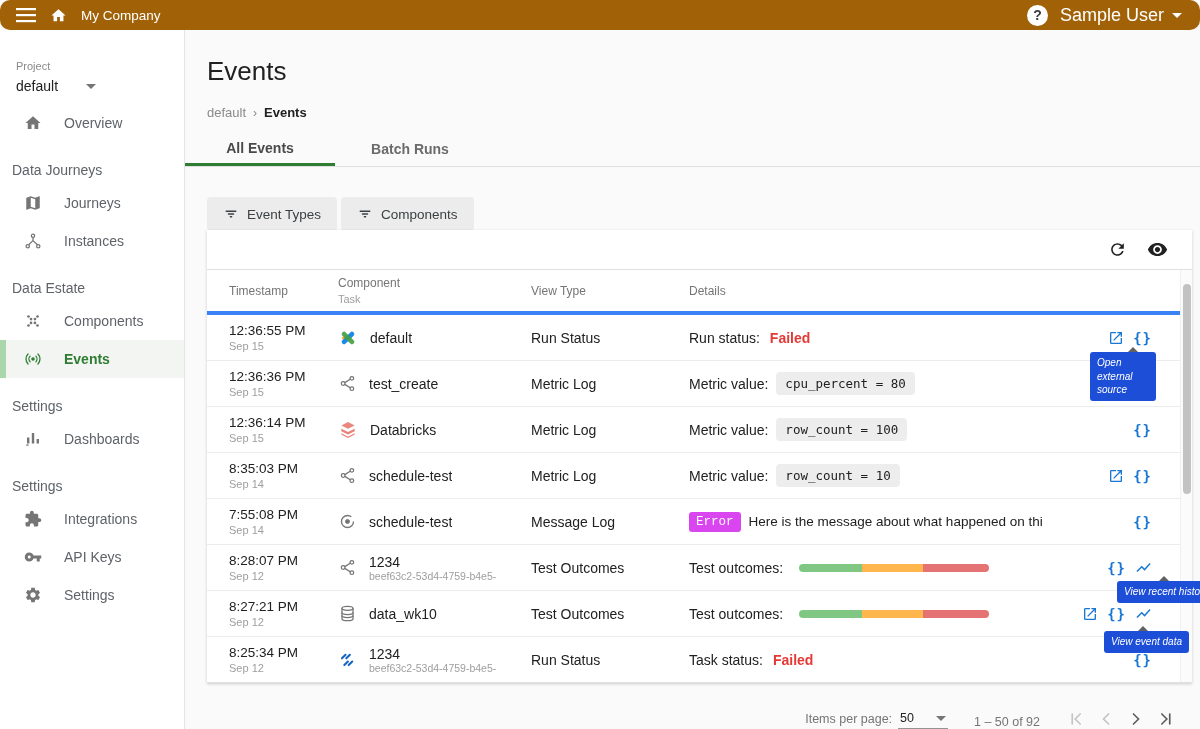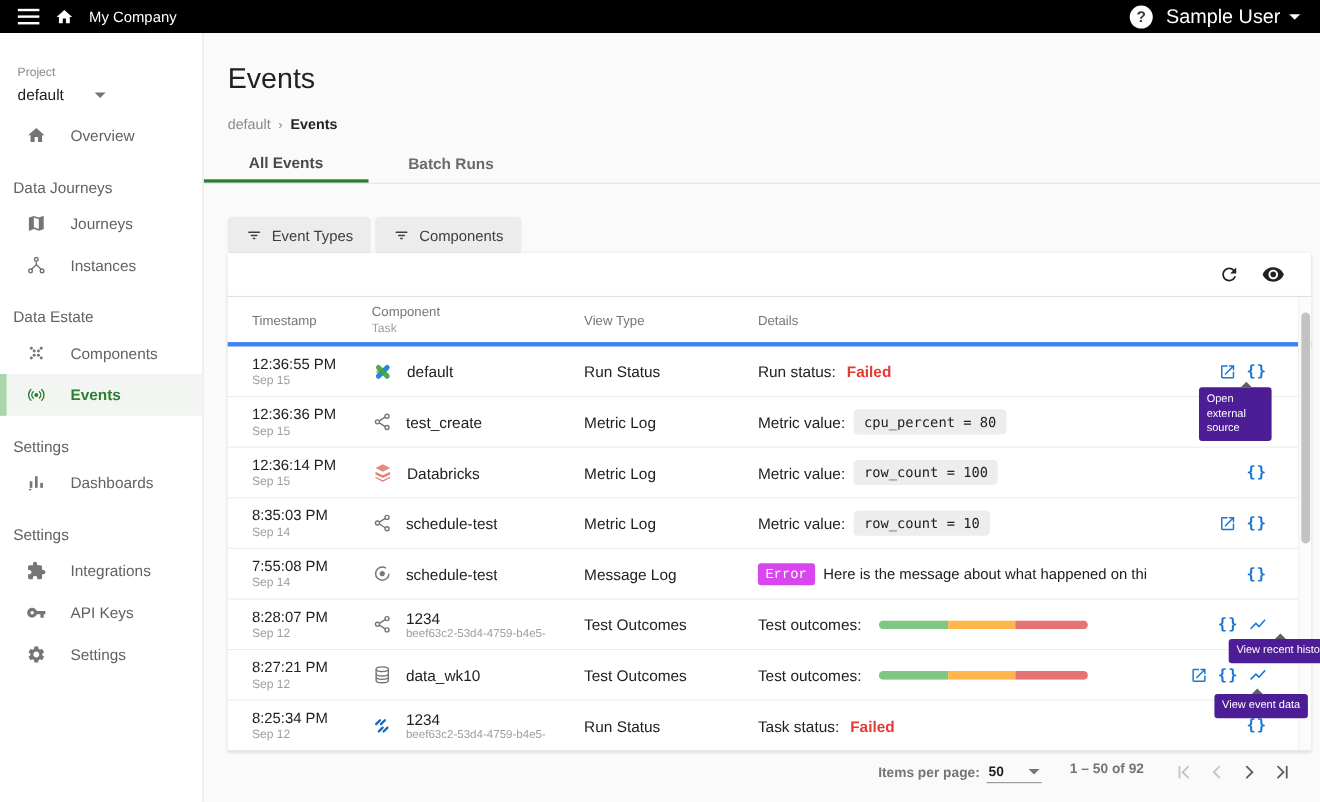--- a/index.html
+++ b/index.html
@@ -1,20 +1,20 @@
 <!DOCTYPE html>
 <html><head>
 <meta charset="utf-8">
 <style>
   * { margin:0; padding:0; box-sizing:border-box; }
   html,body { width:1200px; height:729px; overflow:hidden; }
   body { font-family:"Liberation Sans", sans-serif; background:#fafafa; color:#212121; position:relative; }
 
   
-  .topbar { position:absolute; left:0; top:0; width:1200px; height:30px; background:#000000; display:flex; align-items:center; z-index:50; }
+  .topbar { position:absolute; left:0; top:0; width:1200px; height:30px; background:#a16207; display:flex; align-items:center; z-index:50;border-radius:10px; }
   .topbar .left { display:flex; align-items:center; gap:14px; padding-left:16px; }
   .topbar .right { margin-left:auto; display:flex; align-items:center; gap:12px; padding-right:18px; }
   .brand { color:#fff; font-size:13.5px; }
   .icon-btn { display:flex; align-items:center; justify-content:center; cursor:pointer; background:none; border:none; }
   .help-circle { width:21px; height:21px; border-radius:50%; background:#fff; color:#3b3b3b; font-size:14px; font-weight:bold; display:flex; align-items:center; justify-content:center; }
   .help-circle::before { content:"?"; }
   .user-name { color:#fff; font-size:18px; }
   .caret { width:0; height:0; border-left:5px solid transparent; border-right:5px solid transparent; border-top:5px solid #fff; display:inline-block; }
 
   
@@ -69,31 +69,31 @@
   .seg-warn { width:32%; background:#ffb74d; }
   .seg-fail { width:35%; background:#e57373; }
   .braces-icon { font-family:"DejaVu Sans Mono", monospace; font-weight:bold; font-size:14px; color:#1976d2; letter-spacing:1px; cursor:pointer; line-height:1; }
   .braces-icon::before { content:"{}"; }
 
   
   .v-scroll { position:absolute; right:0; top:40px; bottom:1px; width:12px; background:#fbfbfb; border-left:1px solid #f0f0f0; }
   .v-thumb { position:absolute; left:2px; top:14px; width:8px; height:210px; background:#c2c2c2; border-radius:4px; }
 
   
-  .tooltip { position:absolute; background:#4c1d95; color:#fff; font-size:10px; line-height:1.35; padding:4px 7px; border-radius:3px; z-index:60; }
+  .tooltip { position:absolute; background:#1d4ed8; color:#fff; font-size:10px; line-height:1.35; padding:4px 7px; border-radius:3px; z-index:60;font-style:italic; }
   .tooltip::before { content:""; position:absolute; top:-5px; border-left:5px solid transparent; border-right:5px solid transparent; border-bottom:5px solid #616161; }
   .tt1 { left:1090px; top:352px; width:66px; }
   .tt1::before { left:38px; }
   .tt2 { left:1117px; top:581px; white-space:nowrap; }
   .tt2::before { left:42px; }
   .tt3 { left:1104px; top:631px; white-space:nowrap; }
   .tt3::before { left:34px; }
 
   
-  .paginator { position:absolute; left:207px; top:692px; width:985px; height:37px; display:flex; align-items:flex-start; justify-content:flex-end; gap:26px; font-size:12.5px; color:#757575; padding-right:16px;font-weight:bold; }
+  .paginator { position:absolute; left:207px; top:692px; width:985px; height:37px; display:flex; align-items:flex-end; justify-content:flex-end; gap:26px; font-size:12.5px; color:#757575; padding-right:16px; }
   .ipp { display:flex; align-items:center; gap:6px; }
   .ipp-select { display:flex; align-items:center; gap:22px; border-bottom:1px solid #949494; padding:2px 2px 3px 2px; color:#212121; cursor:pointer; }
   .pg-btns { display:flex; align-items:center; gap:10px; }
   .pg-btn { background:none; border:none; cursor:pointer; display:flex; align-items:center; }
 </style>
 </head>
 <body>
 
 <svg width="0" height="0" style="position:absolute">
   <defs>

